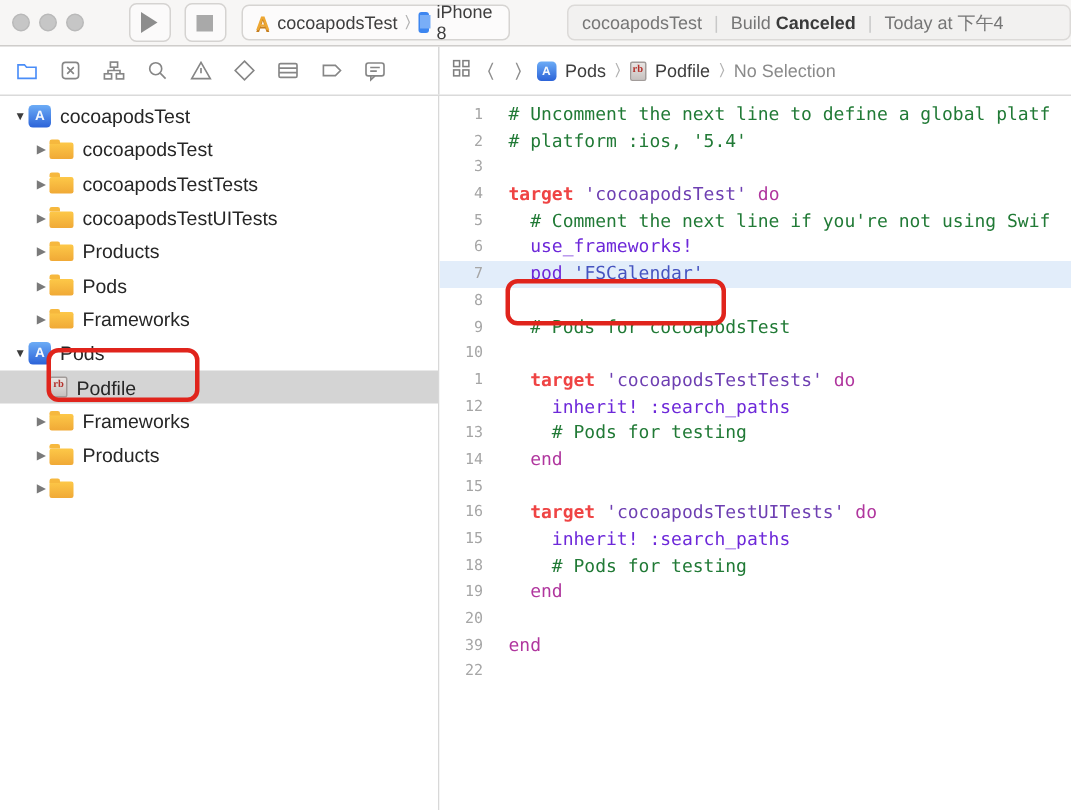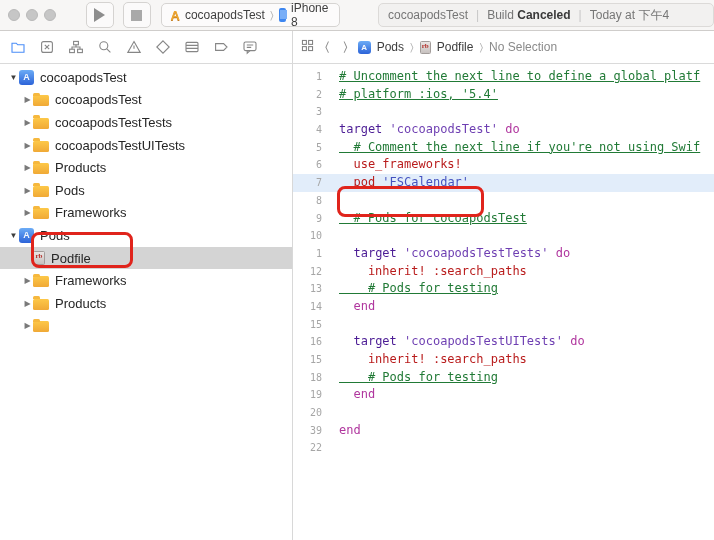--- a/index.html
+++ b/index.html
@@ -60,22 +60,22 @@
   .icon-rb i{font-style:normal;font-weight:bold;font-size:7px;line-height:8px;color:#b4312c;font-family:"Liberation Serif",serif;}
   .icon-rb.small{width:11px;height:13px;}
 
   
   .editor{flex:1;position:relative;background:#fff;padding-top:4px;box-sizing:border-box;
           font-family:"DejaVu Sans Mono",monospace;overflow:hidden;}
   .crow{display:flex;height:17.7px;line-height:17.7px;}
   .crow.hl{background:#e2edfa;}
   .lnum{width:36px;flex:none;text-align:right;padding-right:7px;font-size:10px;color:#a6a6a6;box-sizing:border-box;}
   .ctext{flex:1;font-size:12px;white-space:pre;overflow:hidden;padding-left:10px;}
-  .tok-c{color:#217a36;text-decoration:underline;} .tok-k{color:#b0369e;} .tok-d{color:#4c1d95;font-weight:normal;}
-  .tok-s1{color:#6e3fb2;text-align:center;} .tok-s2{color:#4553c0;} .tok-p{color:#b91c1c;}
+  .tok-c{color:#217a36;} .tok-k{color:#b0369e;} .tok-d{color:#ef4444;font-weight:bold;}
+  .tok-s1{color:#6e3fb2;text-align:center;} .tok-s2{color:#4553c0;} .tok-p{color:#6d28d9;}
 
   
   .ann{position:absolute;border:3px solid #e0241c;border-radius:8px;pointer-events:none;box-sizing:border-box;}
   .ann-sidebar{left:31px;top:168px;width:102px;height:36px;}
   .ann-editor{left:44px;top:122px;width:147px;height:31px;}
 </style>
 </head>
 <body>
 
 <div class="toolbar">

